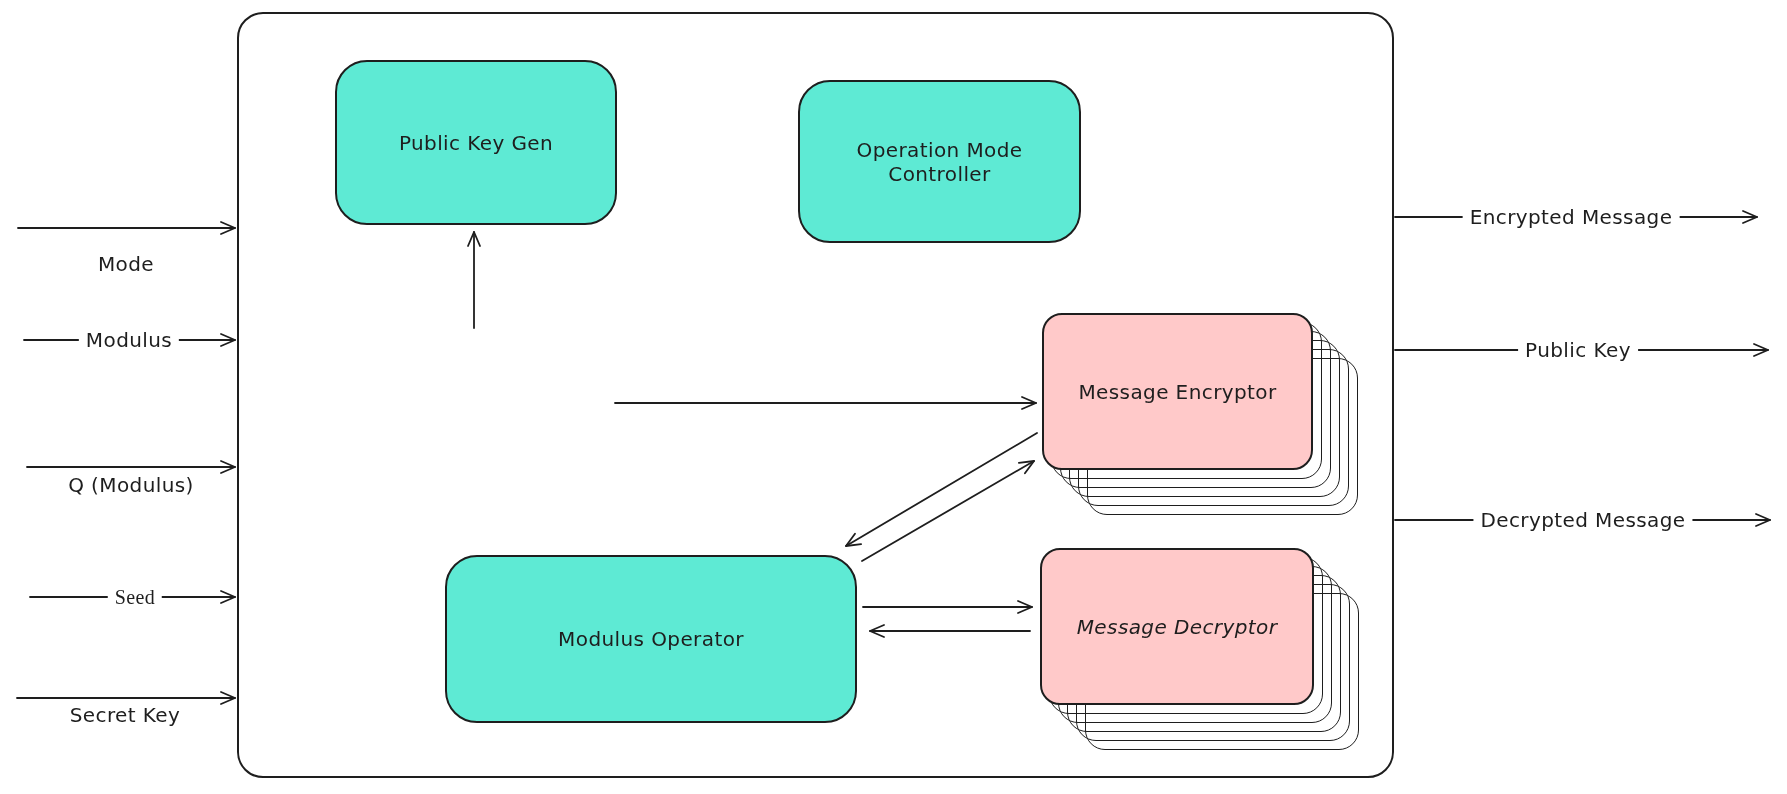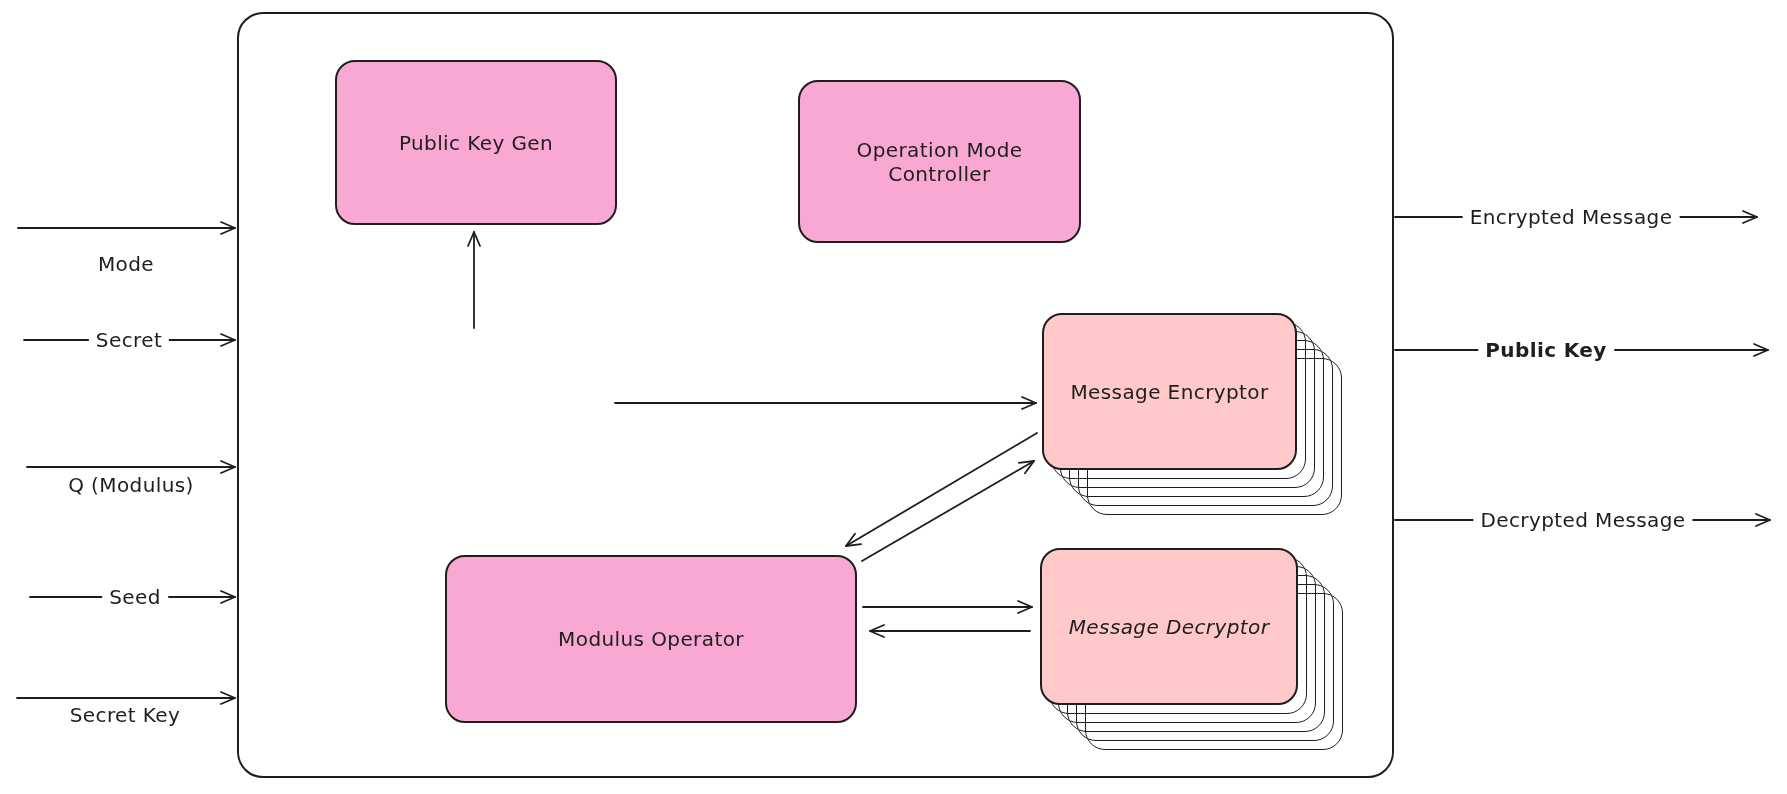--- a/index.html
+++ b/index.html
@@ -29,39 +29,40 @@
     width: 1157px; height: 766px;
     border: 2.2px solid #1e1e1e;
     border-radius: 26px;
     background: transparent;
     z-index: 1;
   }
   .box {
     position: absolute;
     box-sizing: border-box;
     border: 2px solid #1e1e1e;
-    border-radius: 20px;
-    background: #f9a8d4;
+    border-radius: 32px;
+    background: #5eead4;
     display: flex;
     align-items: center;
     justify-content: center;
     text-align: center;
     font-size: 20px;
     letter-spacing: 0.4px;
     color: #1e1e1e;
     z-index: 3;
   }
   #box-pkg { left: 335px; top: 60px;  width: 282px; height: 165px; }
   #box-omc { left: 798px; top: 80px;  width: 283px; height: 163px; padding: 0 48px; }
   #box-rng { left: 333px; top: 328px; width: 282px; height: 165px; }
   #box-mod { left: 445px; top: 555px; width: 412px; height: 168px; }
 
   .stack {
     position: absolute;
     z-index: 3;
+    padding-left: 16px;
   }
   #stack-enc { left: 1042px; top: 313px; width: 255px; height: 157px; }
   #stack-dec { left: 1040px; top: 548px; width: 258px; height: 157px; font-style: italic; }
   .ghost {
     position: absolute;
     box-sizing: border-box;
     width: 100%;
     height: 100%;
     border: 1.6px solid #1e1e1e;
     border-radius: 20px;
@@ -159,22 +160,22 @@
     <div class="ghost g4"></div>
     <div class="ghost g3"></div>
     <div class="ghost g2"></div>
     <div class="ghost g1"></div>
     <div class="face">
       <span>Message Decryptor</span>
     </div>
   </div>
 
   <div class="wire-label" style="left:126px; top:228px;margin-top:36px;">Mode</div>
-  <div class="wire-label" style="left:129px; top:340px;">Secret</div>
+  <div class="wire-label" style="left:129px; top:340px;">Modulus</div>
   <div class="wire-label" style="left:131px; top:467px;margin-top:18px;">Q (Modulus)</div>
-  <div class="wire-label" style="left:135px; top:597px;">Seed</div>
+  <div class="wire-label" style="left:135px; top:597px;font-family:Liberation Serif, serif;">Seed</div>
   <div class="wire-label" style="left:125px; top:698px;margin-top:17px;">Secret Key</div>
 
   <div class="wire-label" style="left:1571px; top:217px;">Encrypted Message</div>
-  <div class="wire-label" style="left:1546px; top:350px;font-weight:bold;">Public Key</div>
+  <div class="wire-label" style="left:1578px; top:350px;">Public Key</div>
   <div class="wire-label" style="left:1583px; top:520px;">Decrypted Message</div>
 
 </div>
 
 </body></html>

